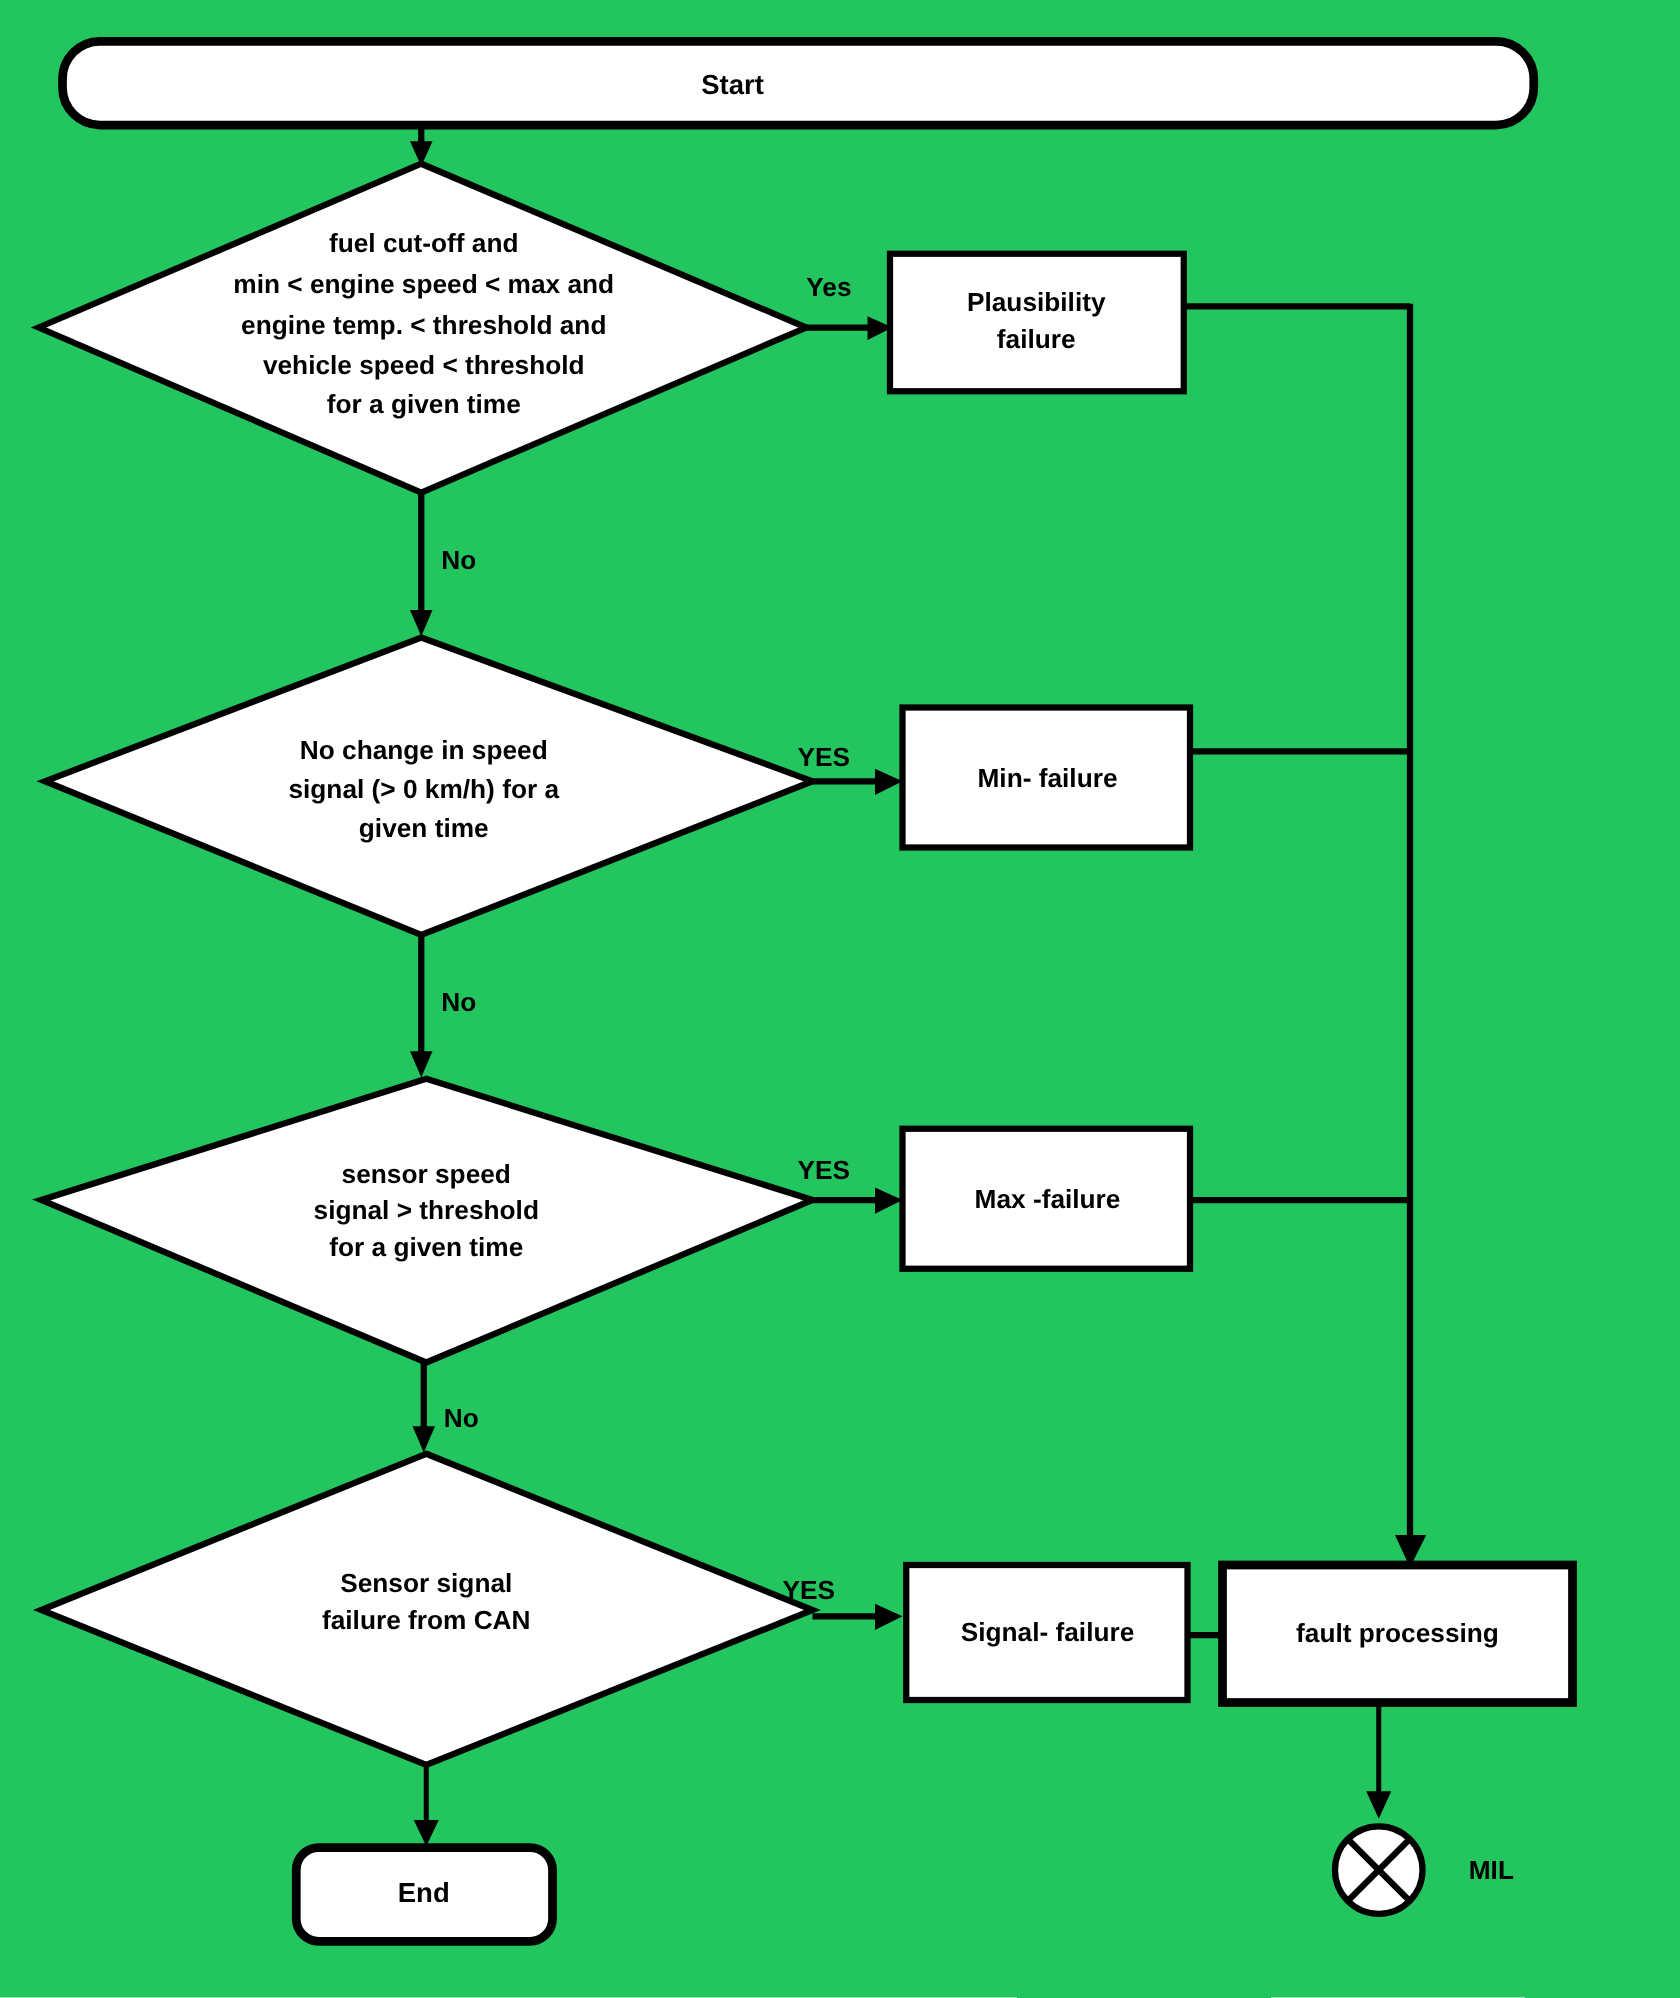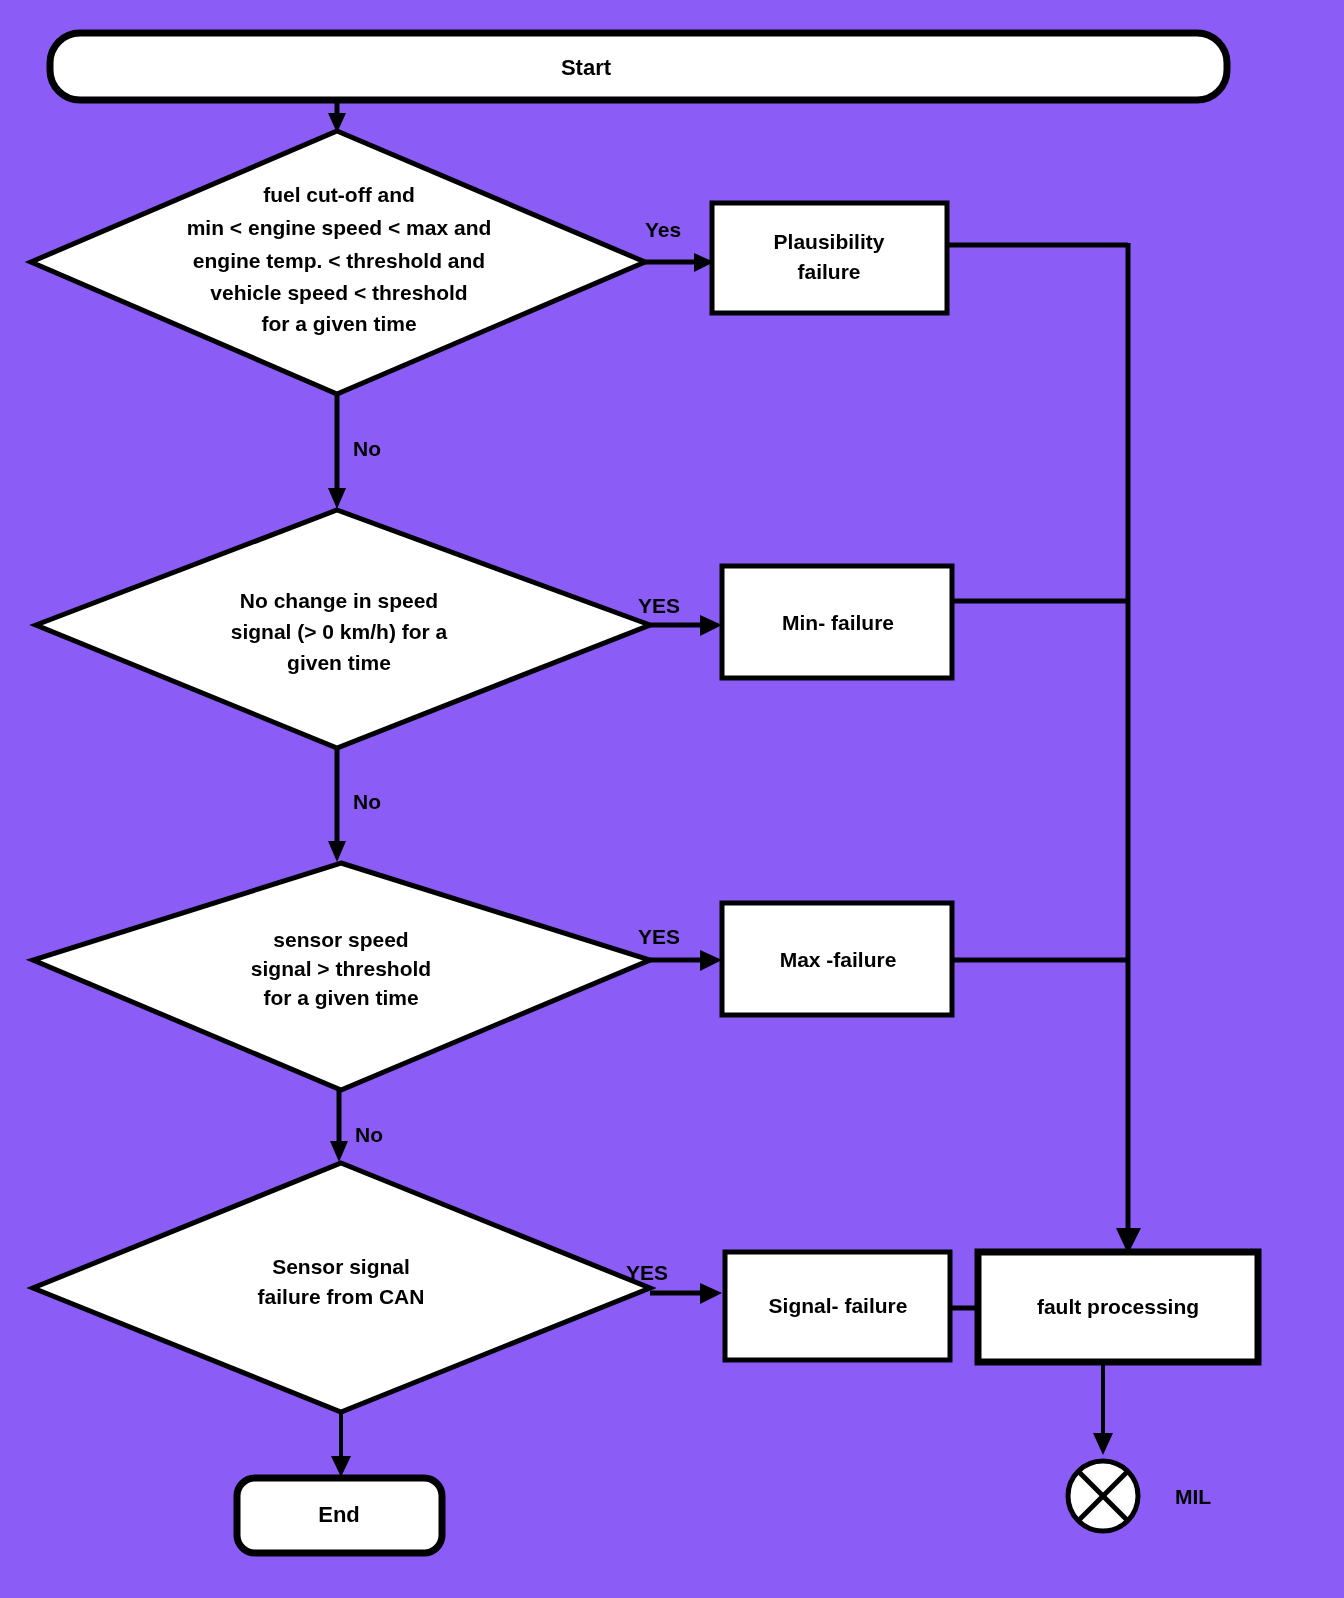--- a/index.html
+++ b/index.html
@@ -9,21 +9,21 @@
   }
   body {
     width: 1344px;
     height: 1598px;
     font-family: "Liberation Sans", sans-serif;
   }
   #flowchart-root {
     position: relative;
     width: 1344px;
     height: 1598px;
-    background: #8b5cf6;
+    background: #22c55e;
   }
   svg.diagram {
     display: block;
     width: 1344px;
     height: 1598px;
   }
   .shape-stroke {
     fill: #ffffff;
     stroke: #000000;
     stroke-width: 5;

